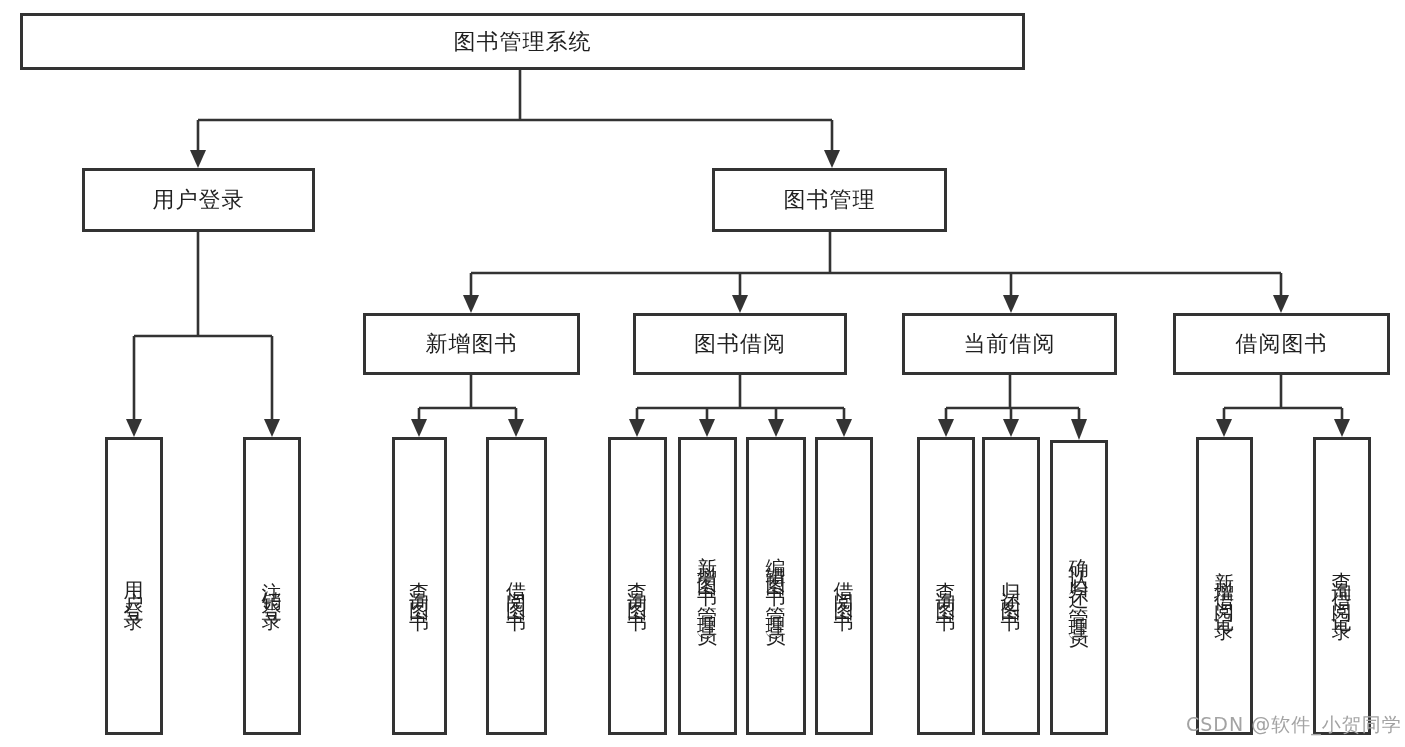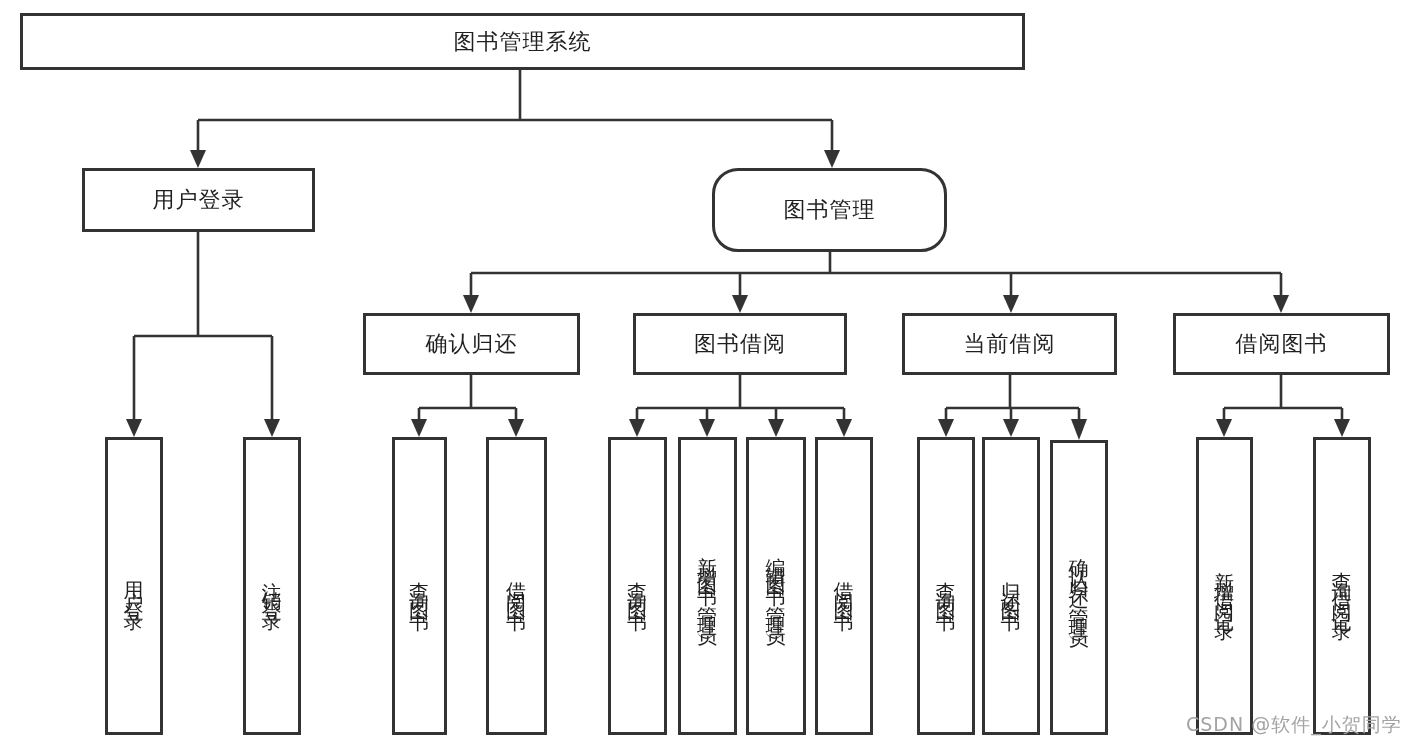--- a/index.html
+++ b/index.html
@@ -105,26 +105,26 @@
     </g>
   </svg>
 
   <div class="node" style="left:20px; top:13px; width:1005px; height:57px;">
     <span class="h-label">图书管理系统</span>
   </div>
 
   <div class="node" style="left:82px; top:168px; width:233px; height:64px;">
     <span class="h-label">用户登录</span>
   </div>
-  <div class="node" style="left:712px; top:168px; width:235px; height:84px;border-radius:26px;">
+  <div class="node" style="left:712px; top:168px; width:235px; height:64px;">
     <span class="h-label">图书管理</span>
   </div>
 
   <div class="node" style="left:363px; top:313px; width:217px; height:62px;">
-    <span class="h-label">确认归还</span>
+    <span class="h-label">新增图书</span>
   </div>
   <div class="node" style="left:902px; top:313px; width:215px; height:62px;">
     <span class="h-label">当前借阅</span>
   </div>
   <div class="node" style="left:633px; top:313px; width:214px; height:62px;">
     <span class="h-label">图书借阅</span>
   </div>
   <div class="node" style="left:1173px; top:313px; width:217px; height:62px;">
     <span class="h-label">借阅图书</span>
   </div>

